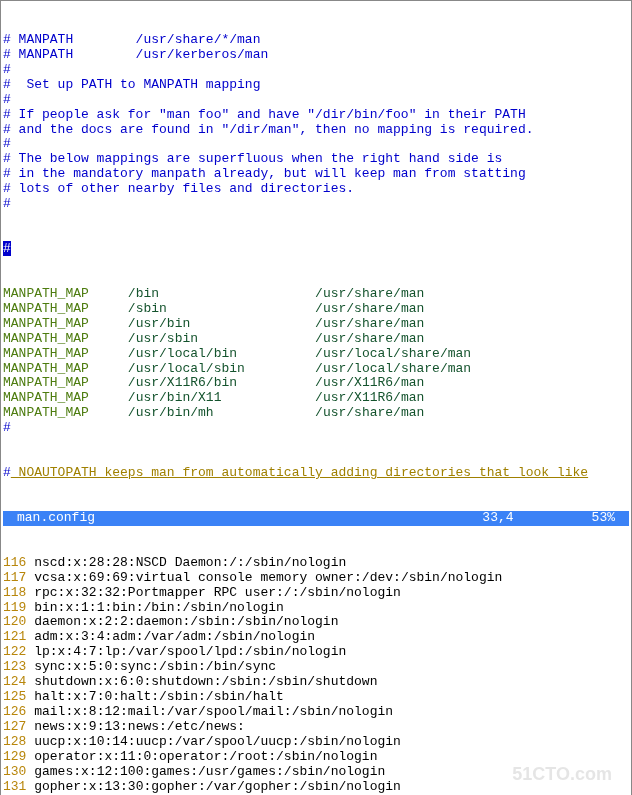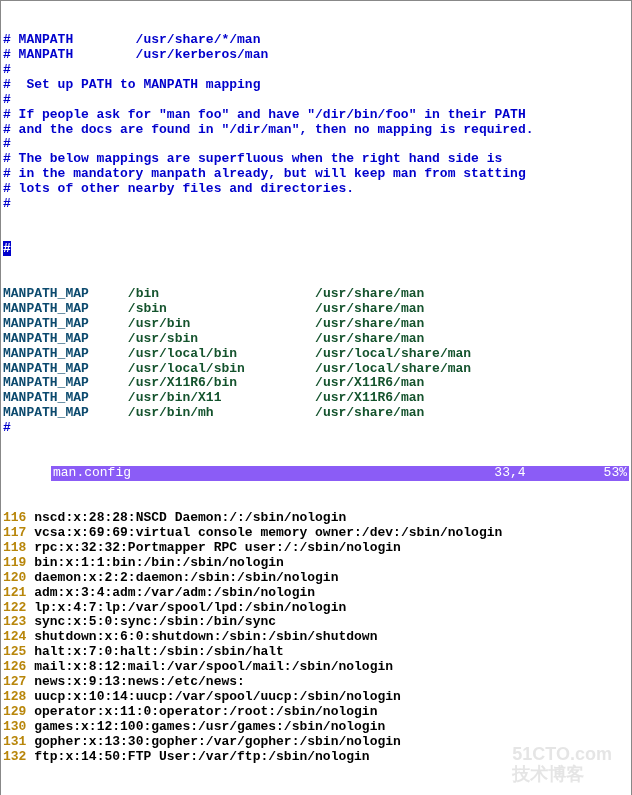--- a/index.html
+++ b/index.html
@@ -12,39 +12,39 @@
     width: 632px;
     overflow: hidden;
   }
   .term {
     background: #fff;
     color: #000;
     padding: 2px;
     border: 1px solid #888;
     white-space: pre;
   }
-  .ln { display: block; font-weight: bold; }
+  .ln { display: block; }
   .blue { color: #0000cc; }
-  .darkyellow { color: #0c4a6e; }
+  .darkyellow { color: #4d7c0f; }
   .darkred { color: #14532d; }
   .darkyellow-u { color: #a08000; text-decoration: underline; }
   .sel { background: #0000cc; color: #fff; }
   .linenum { color: #b8860b; text-align: center; }
-  .status { background: #8b5cf6; color: #fff; display: flex; justify-content: space-between; padding: 0 2px; margin-left: 48px; }
+  .status { background: #3b82f6; color: #fff; display: flex; justify-content: space-between; padding: 0 14px; }
   .wmark { position: absolute; right: 20px; bottom: 10px; color: #ccc; font-family: Arial,sans-serif; font-size: 18px; font-weight: bold; opacity: 0.5; pointer-events:none;}
 </style>
 </head>
 <body>
 
 <div class="term">
   <div id="comment-block"><span class="ln blue"># MANPATH        /usr/share/*/man</span><span class="ln blue"># MANPATH        /usr/kerberos/man</span><span class="ln blue">#</span><span class="ln blue">#  Set up PATH to MANPATH mapping</span><span class="ln blue">#</span><span class="ln blue"># If people ask for "man foo" and have "/dir/bin/foo" in their PATH</span><span class="ln blue"># and the docs are found in "/dir/man", then no mapping is required.</span><span class="ln blue">#</span><span class="ln blue"># The below mappings are superfluous when the right hand side is</span><span class="ln blue"># in the mandatory manpath already, but will keep man from statting</span><span class="ln blue"># lots of other nearby files and directories.</span><span class="ln blue">#</span></div>
   <span class="ln"><span class="sel">#</span></span>
   <div id="map-block"><span class="ln"><span class="darkyellow">MANPATH_MAP</span><span>     </span><span class="darkred">/bin                    </span><span class="darkred">/usr/share/man</span></span><span class="ln"><span class="darkyellow">MANPATH_MAP</span><span>     </span><span class="darkred">/sbin                   </span><span class="darkred">/usr/share/man</span></span><span class="ln"><span class="darkyellow">MANPATH_MAP</span><span>     </span><span class="darkred">/usr/bin                </span><span class="darkred">/usr/share/man</span></span><span class="ln"><span class="darkyellow">MANPATH_MAP</span><span>     </span><span class="darkred">/usr/sbin               </span><span class="darkred">/usr/share/man</span></span><span class="ln"><span class="darkyellow">MANPATH_MAP</span><span>     </span><span class="darkred">/usr/local/bin          </span><span class="darkred">/usr/local/share/man</span></span><span class="ln"><span class="darkyellow">MANPATH_MAP</span><span>     </span><span class="darkred">/usr/local/sbin         </span><span class="darkred">/usr/local/share/man</span></span><span class="ln"><span class="darkyellow">MANPATH_MAP</span><span>     </span><span class="darkred">/usr/X11R6/bin          </span><span class="darkred">/usr/X11R6/man</span></span><span class="ln"><span class="darkyellow">MANPATH_MAP</span><span>     </span><span class="darkred">/usr/bin/X11            </span><span class="darkred">/usr/X11R6/man</span></span><span class="ln"><span class="darkyellow">MANPATH_MAP</span><span>     </span><span class="darkred">/usr/bin/mh             </span><span class="darkred">/usr/share/man</span></span><span class="ln blue">#</span></div>
+  <span class="ln"><span class="blue">#</span><span class="darkyellow-u"> NOAUTOPATH keeps man from automatically adding directories that look like</span></span>
   <div class="status"><span>man.config</span><span><span>33,4</span>          <span>53%</span></span></div>
   <div id="passwd-block"><span class="ln"><span class="linenum">116 </span><span>nscd:x:28:28:NSCD Daemon:/:/sbin/nologin</span></span><span class="ln"><span class="linenum">117 </span><span>vcsa:x:69:69:virtual console memory owner:/dev:/sbin/nologin</span></span><span class="ln"><span class="linenum">118 </span><span>rpc:x:32:32:Portmapper RPC user:/:/sbin/nologin</span></span><span class="ln"><span class="linenum">119 </span><span>bin:x:1:1:bin:/bin:/sbin/nologin</span></span><span class="ln"><span class="linenum">120 </span><span>daemon:x:2:2:daemon:/sbin:/sbin/nologin</span></span><span class="ln"><span class="linenum">121 </span><span>adm:x:3:4:adm:/var/adm:/sbin/nologin</span></span><span class="ln"><span class="linenum">122 </span><span>lp:x:4:7:lp:/var/spool/lpd:/sbin/nologin</span></span><span class="ln"><span class="linenum">123 </span><span>sync:x:5:0:sync:/sbin:/bin/sync</span></span><span class="ln"><span class="linenum">124 </span><span>shutdown:x:6:0:shutdown:/sbin:/sbin/shutdown</span></span><span class="ln"><span class="linenum">125 </span><span>halt:x:7:0:halt:/sbin:/sbin/halt</span></span><span class="ln"><span class="linenum">126 </span><span>mail:x:8:12:mail:/var/spool/mail:/sbin/nologin</span></span><span class="ln"><span class="linenum">127 </span><span>news:x:9:13:news:/etc/news:</span></span><span class="ln"><span class="linenum">128 </span><span>uucp:x:10:14:uucp:/var/spool/uucp:/sbin/nologin</span></span><span class="ln"><span class="linenum">129 </span><span>operator:x:11:0:operator:/root:/sbin/nologin</span></span><span class="ln"><span class="linenum">130 </span><span>games:x:12:100:games:/usr/games:/sbin/nologin</span></span><span class="ln"><span class="linenum">131 </span><span>gopher:x:13:30:gopher:/var/gopher:/sbin/nologin</span></span><span class="ln"><span class="linenum">132 </span><span>ftp:x:14:50:FTP User:/var/ftp:/sbin/nologin</span></span></div>
   
   
 </div>
 
 <div class="wmark">
   <div>51CTO.com</div>
-  <div>技术博客</div>
 </div>
 
 </body></html>

